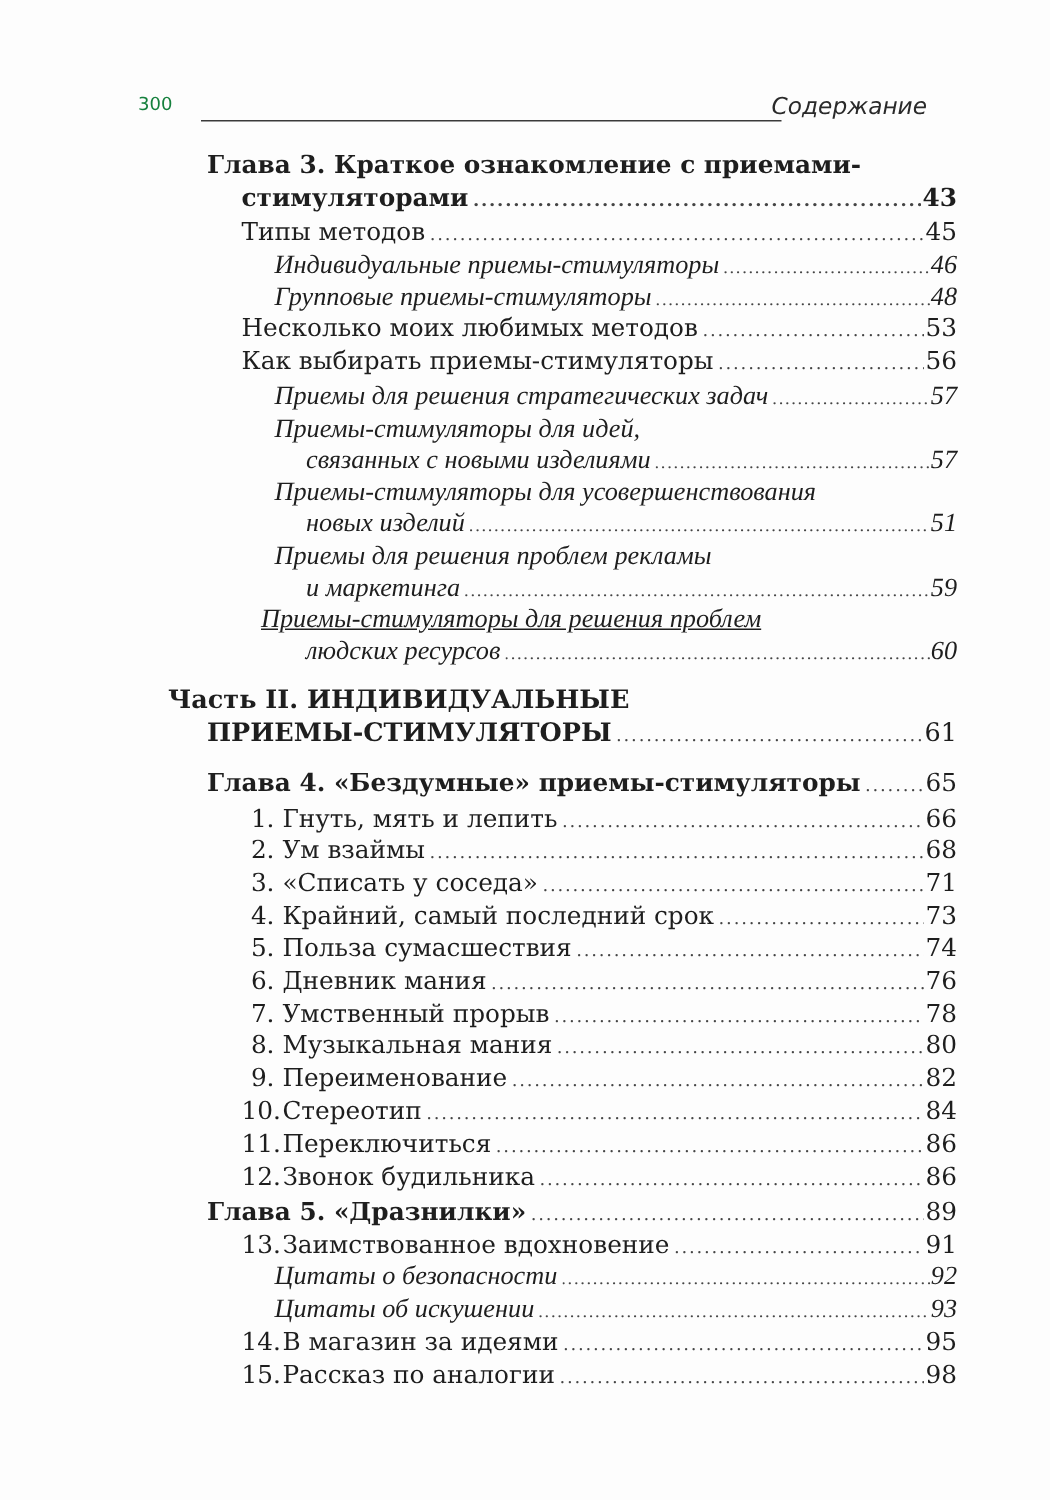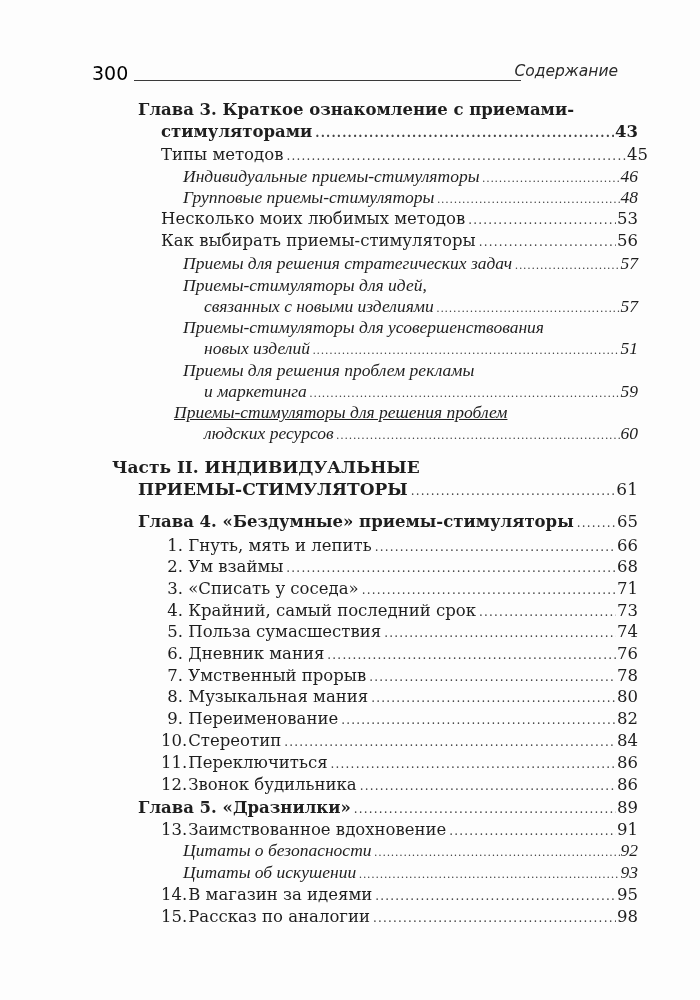--- a/index.html
+++ b/index.html
@@ -7,21 +7,21 @@
     width: 700px; height: 1000px; background: #fdfdfd;
     position: relative; overflow: hidden;
     font-family: "DejaVu Serif", "Liberation Serif", serif;
     color: #1e1e1e;
   }
   .page { position: absolute; left: 0; top: 0; width: 700px; height: 1000px; }
   .running-header { position: absolute; left: 92px; top: 62px; width: 526px; height: 22px; }
   .page-num {
     position: absolute; left: 0; top: 0;
     font-family: "DejaVu Sans", "Liberation Sans", sans-serif;
-    font-size: 19px; color: #000000;
+    font-size: 12px; color: #15803d;
   }
   .header-rule {
     position: absolute; left: 42px; top: 18px; width: 387px; height: 0;
     border-top: 1.5px solid #3a3a3a;
   }
   .header-title {
     position: absolute; right: 0; top: 0;
     font-family: "DejaVu Sans", "Liberation Sans", sans-serif;
     font-style: italic; font-size: 15.5px; color: #2a2a2a;
   }
@@ -61,21 +61,21 @@
 
     <div class="line bold" style="left:118px; top:99px; right:82px;">
       <span class="txt">Глава 3. Краткое ознакомление с приемами-</span>
     </div>
     <div class="line bold" style="left:141px; top:121px; right:82px;">
       <span class="txt">стимуляторами</span>
       <span class="dots"></span>
       <span class="pg">43</span>
     </div>
 
-    <div class="line" style="left:141px; top:144px; right:72px;">
+    <div class="line" style="left:141px; top:144px; right:82px;">
       <span class="txt">Типы методов</span>
       <span class="dots"></span>
       <span class="pg">45</span>
     </div>
     <div class="line ital" style="left:163px; top:166px; right:82px;">
       <span class="txt">Индивидуальные приемы-стимуляторы</span>
       <span class="dots"></span>
       <span class="pg">46</span>
     </div>
     <div class="line ital" style="left:163px; top:187px; right:82px;">

